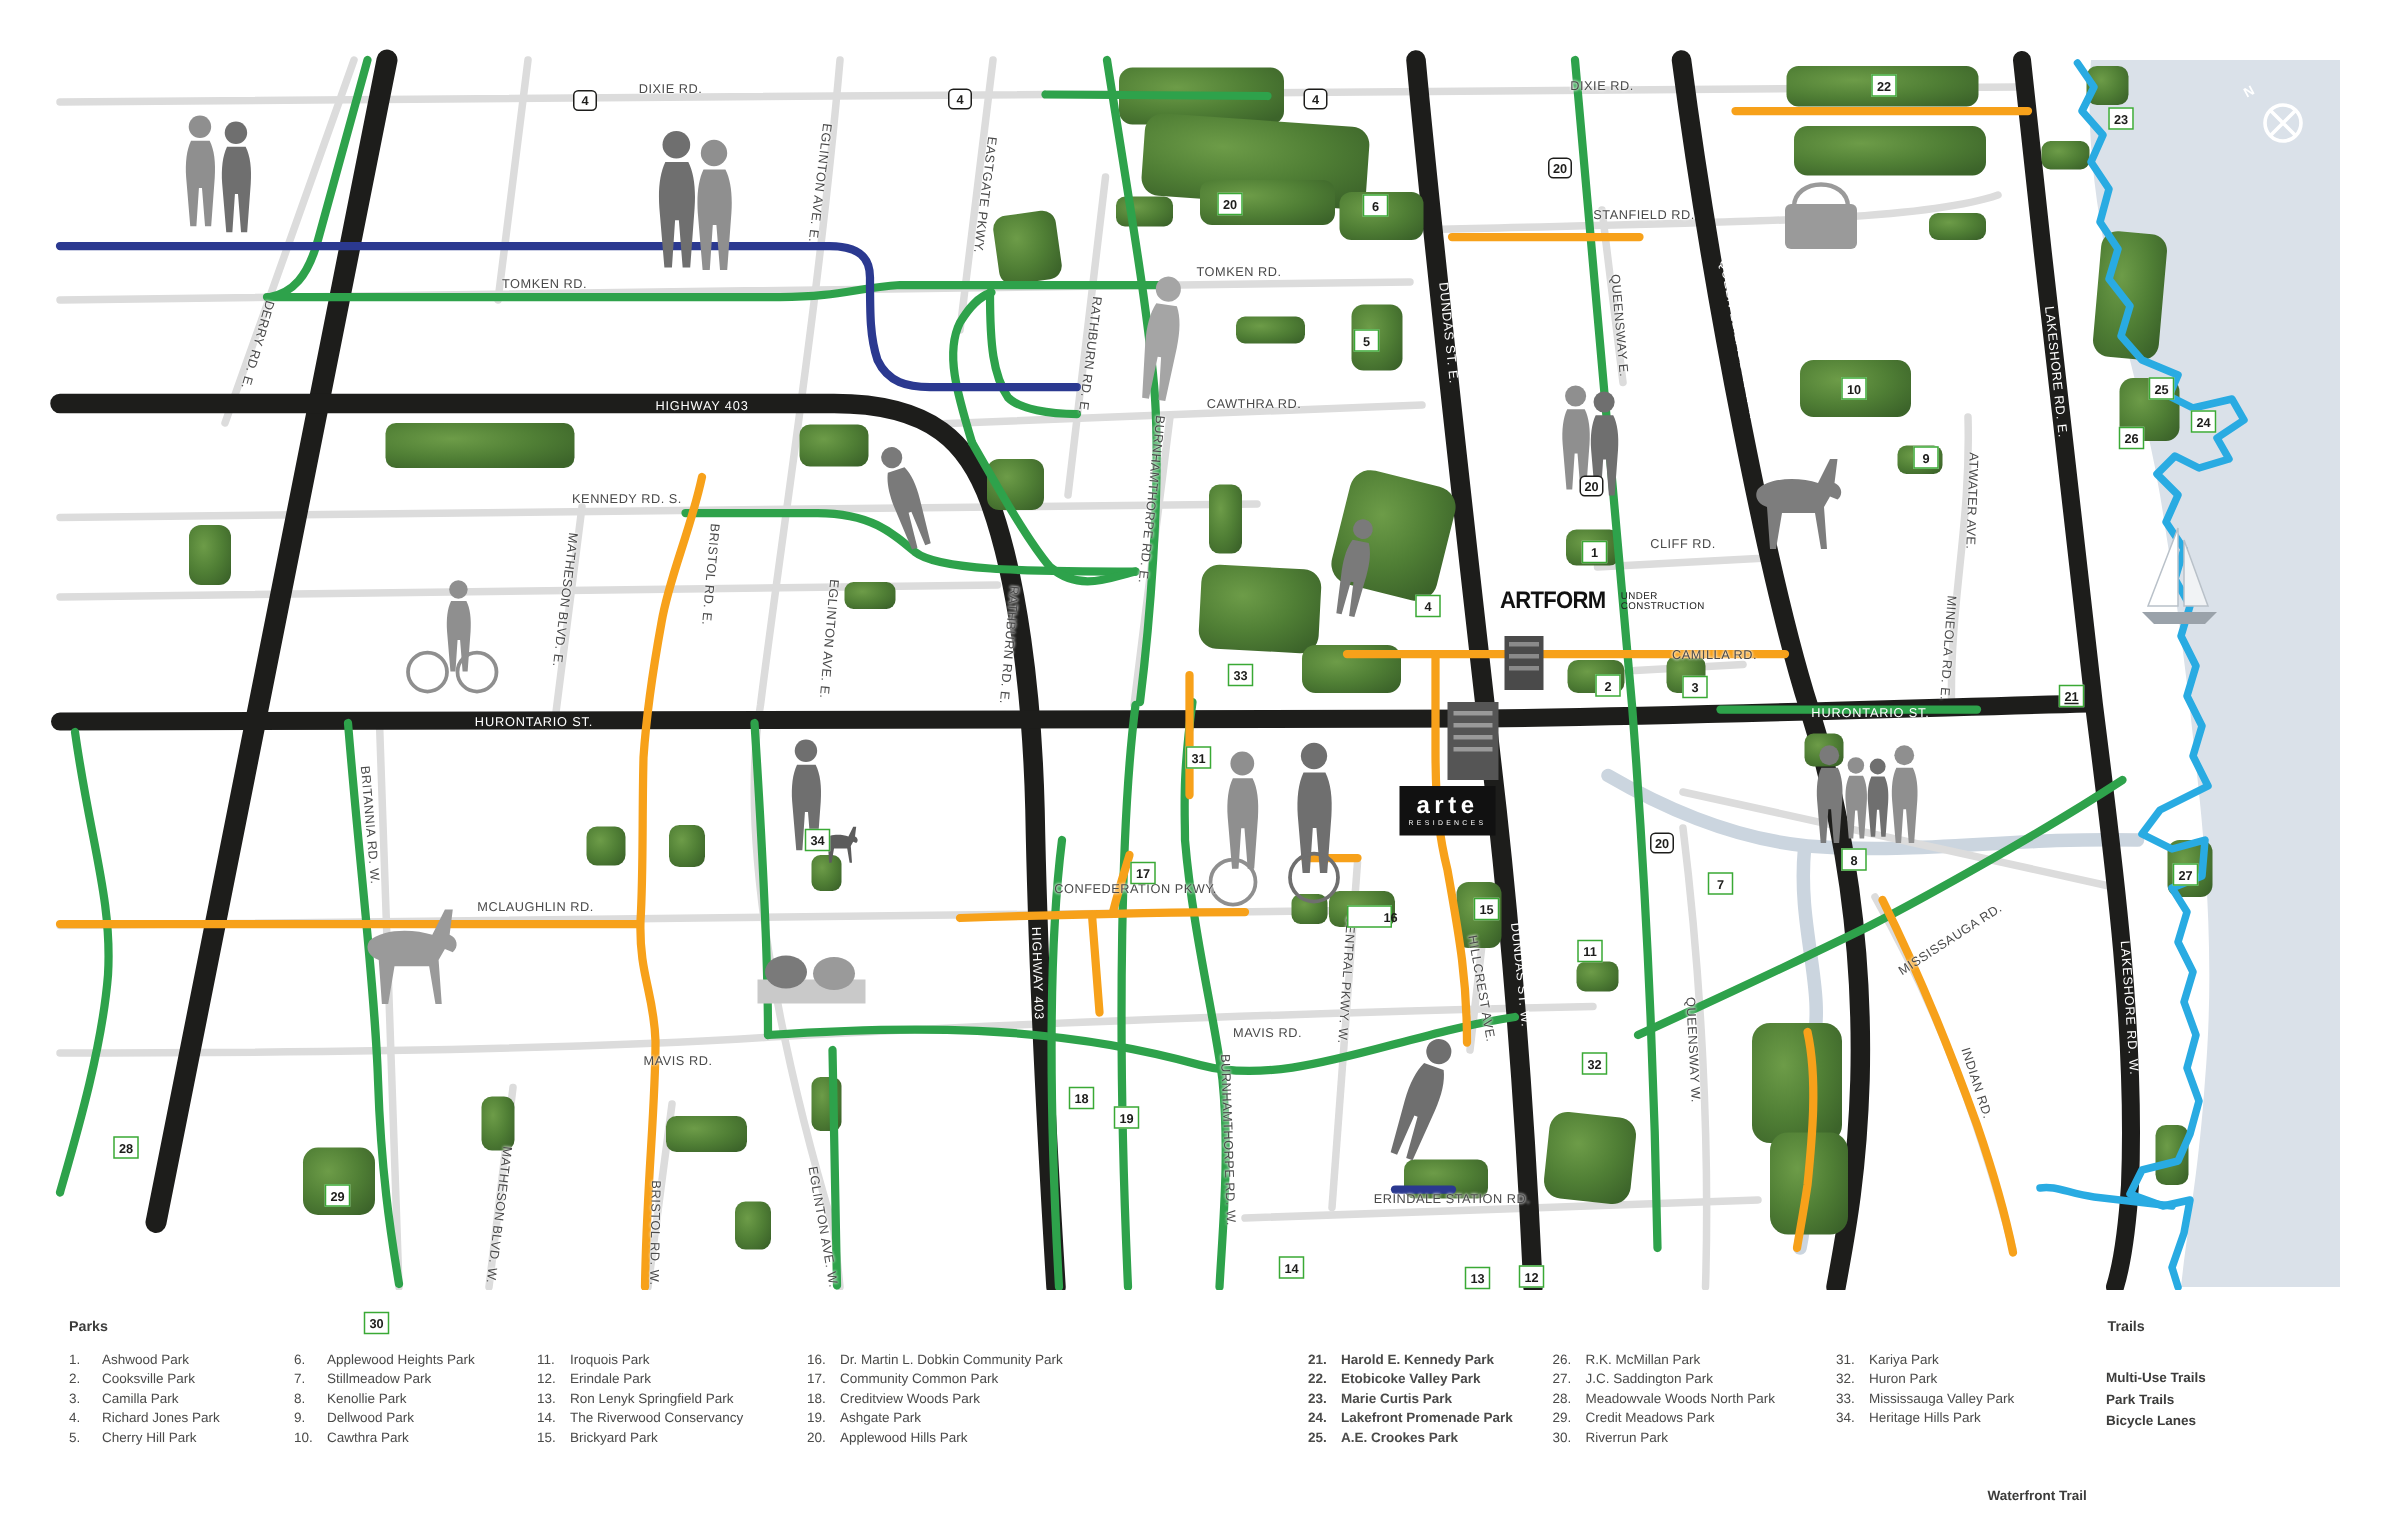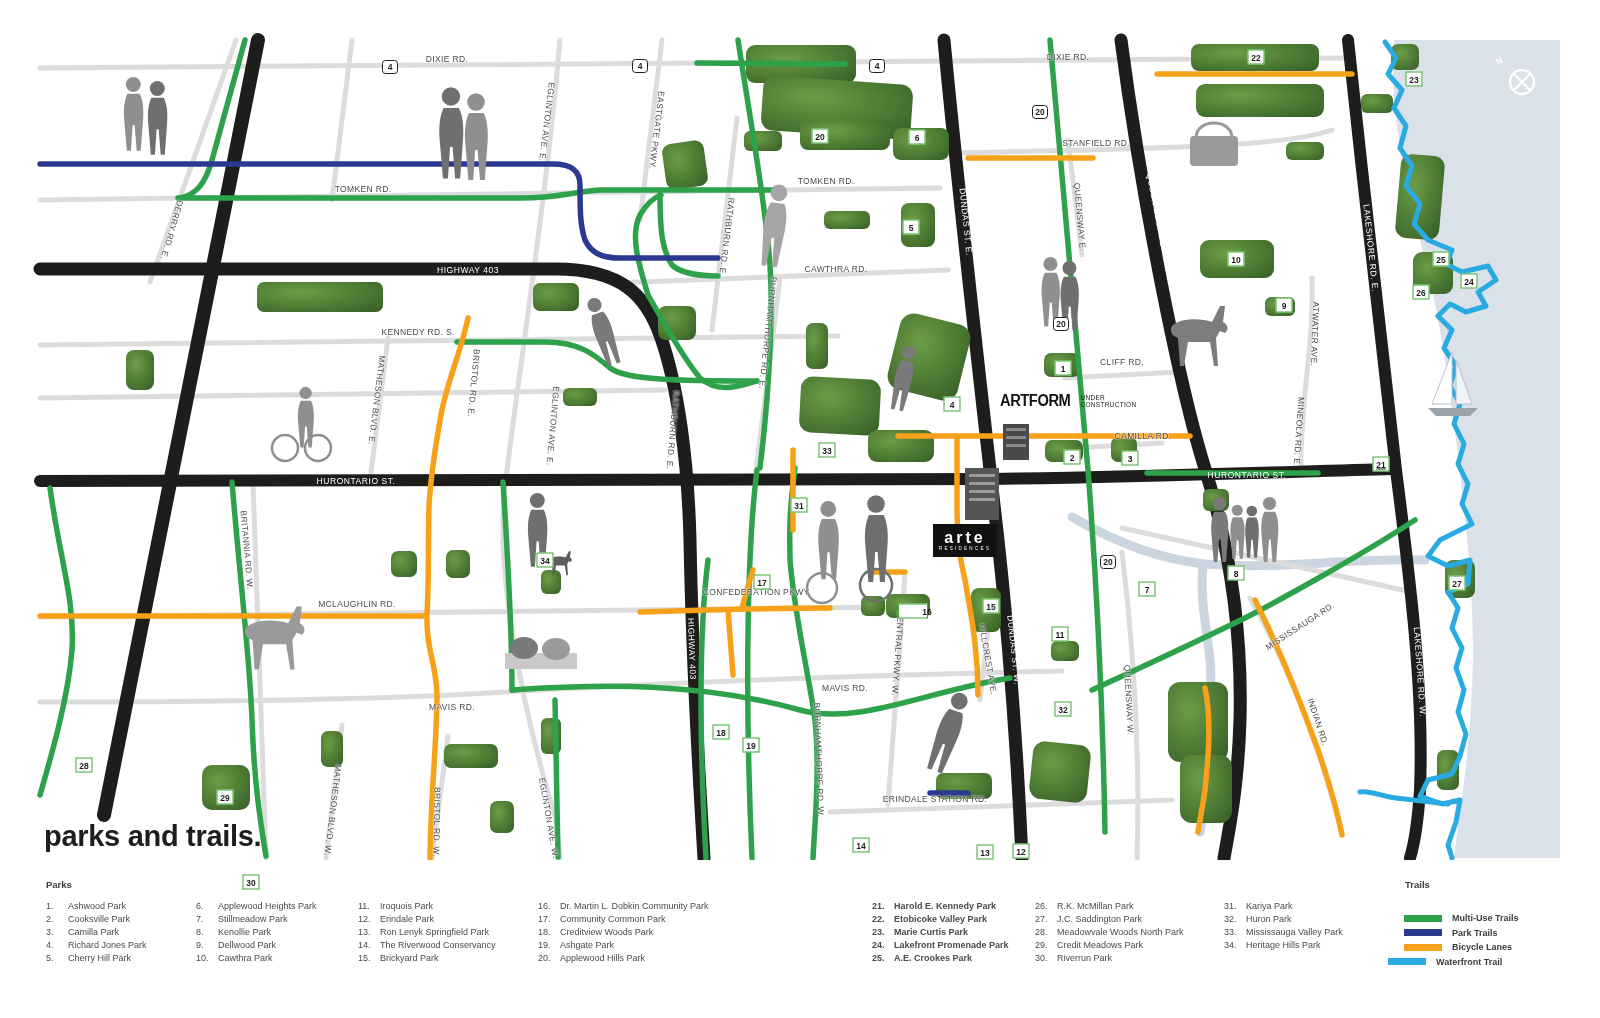--- a/index.html
+++ b/index.html
@@ -27,21 +27,21 @@
   .arte .a2{color:#fff;font-size:4.6px;letter-spacing:2.2px;margin-top:1px;}
   
   .compass{position:absolute;left:1494px;top:56px;width:46px;height:46px;}
   .compass .n{position:absolute;left:2px;top:0;color:#fff;font-size:9px;font-weight:700;transform:rotate(-28deg);}
   
   .title{position:absolute;left:44px;top:820px;font-size:29px;font-weight:700;color:#1d1d1b;letter-spacing:-.3px;}
   .leghead{position:absolute;font-size:9.5px;font-weight:700;color:#3c3c3b;}
   .pcol{position:absolute;top:899px;}
   .prow{display:flex;font-size:9px;color:#4a4a49;height:13.2px;align-items:center;}
   .prow .pn{width:22px;flex:none;}
-  .trow{position:absolute;display:flex;align-items:center;height:10px;}
+  .trow{position:absolute;display:flex;height:10px;flex-direction:column;}
   .tsw{width:38px;height:7px;margin-right:10px;}
   .tlb{font-size:9px;font-weight:700;color:#3c3c3b;white-space:nowrap;}
   .foot{position:absolute;font-size:11px;color:#4a4a49;margin-top:48px;}
 </style>
 </head>
 <body>
 
 <div class="page">
 
   <div class="map">
@@ -299,21 +299,21 @@
         <div class="rl" style="left: 826px; top: 181px; transform: translate(-50%, -50%) rotate(0deg);">TOMKEN RD.</div>
         <div class="rl" style="left: 1096px; top: 143px; transform: translate(-50%, -50%) rotate(0deg);">STANFIELD RD.</div>
         <div class="rl" style="left: 836px; top: 269px; transform: translate(-50%, -50%) rotate(0deg);">CAWTHRA RD.</div>
         <div class="rl" style="left: 418px; top: 332px; transform: translate(-50%, -50%) rotate(0deg);">KENNEDY RD. S.</div>
         <div class="rl" style="left: 1122px; top: 362px; transform: translate(-50%, -50%) rotate(0deg);">CLIFF RD.</div>
         <div class="rl" style="left: 1143px; top: 436px; transform: translate(-50%, -50%) rotate(0deg); text-align: right;">CAMILLA RD.</div>
         <div class="rl" style="left: 357px; top: 604px; transform: translate(-50%, -50%) rotate(0deg);">MCLAUGHLIN RD.</div>
         <div class="rl" style="left: 757px; top: 592px; transform: translate(-50%, -50%) rotate(0deg);">CONFEDERATION PKWY.</div>
         <div class="rl" style="left: 452px; top: 707px; transform: translate(-50%, -50%) rotate(0deg);">MAVIS RD.</div>
         <div class="rl" style="left: 845px; top: 688px; transform: translate(-50%, -50%) rotate(0deg);">MAVIS RD.</div>
-        <div class="rl" style="left: 935px; top: 799px; transform: translate(-50%, -50%) rotate(0deg);">ERINDALE STATION RD.</div>
+        <div class="rl" style="left: 968px; top: 799px; transform: translate(-50%, -50%) rotate(0deg);">ERINDALE STATION RD.</div>
         <div class="rl white" style="left: 468px; top: 270px; transform: translate(-50%, -50%) rotate(0deg);">HIGHWAY 403</div>
         <div class="rl white" style="left: 356px; top: 481px; transform: translate(-50%, -50%) rotate(0deg);">HURONTARIO ST.</div>
         <div class="rl white" style="left: 1247px; top: 475px; transform: translate(-50%, -50%) rotate(0deg);">HURONTARIO ST.</div>
         <div class="rl white" style="left: 249px; top: 309px; transform: translate(-50%, -50%) rotate(101deg);">HIGHWAY 401</div>
         <div class="rl white" style="left: 692px; top: 649px; transform: translate(-50%, -50%) rotate(88deg);">HIGHWAY 403</div>
         <div class="rl white" style="left: 966px; top: 222px; transform: translate(-50%, -50%) rotate(84deg);">DUNDAS ST. E.</div>
         <div class="rl white" style="left: 1014px; top: 650px; transform: translate(-50%, -50%) rotate(84deg);">DUNDAS ST. W.</div>
         <div class="rl white" style="left: 1160px; top: 227px; transform: translate(-50%, -50%) rotate(79deg);">QUEEN ELIZABETH WAY</div>
         <div class="rl white" style="left: 1371px; top: 248px; transform: translate(-50%, -50%) rotate(84deg);">LAKESHORE RD. E.</div>
         <div class="rl white" style="left: 1420px; top: 672px; transform: translate(-50%, -50%) rotate(86deg);">LAKESHORE RD. W.</div>
@@ -395,21 +395,20 @@
     <div class="arte">
       <span class="a1">arte</span>
       <span class="a2">RESIDENCES</span>
     </div>
 
     <div class="compass">
       <span class="n">N</span>
     </div>
   </div>
 
-  <div class="title">parks and trails.</div>
 
   <div class="leghead" style="left:46px;top:879px;position:absolute">Parks</div>
   <div id="parks-columns">
       <div class="pcol" style="left: 46px;">
         <div class="prow">
           <span class="pn">1.</span>
           <span>Ashwood Park</span>
         </div>
         <div class="prow">
           <span class="pn">2.</span>
@@ -565,21 +564,21 @@
         <span class="tlb">Multi-Use Trails</span>
       </div>
       <div class="trow" style="left: 1404px; top: 927.6px;">
         <span class="tsw" style="background: rgb(43, 57, 144);"></span>
         <span class="tlb">Park Trails</span>
       </div>
       <div class="trow" style="left: 1404px; top: 942.2px;">
         <span class="tsw" style="background: rgb(247, 161, 26);"></span>
         <span class="tlb">Bicycle Lanes</span>
       </div>
-      <div class="trow" style="left: 1388px; top: 956.8px;">
+      <div class="trow" style="left: 1325px; top: 956.8px; gap: 35px;">
         <span class="tsw" style="background: rgb(41, 171, 226);"></span>
         <span class="tlb">Waterfront Trail</span>
       </div>
     </div>
 
   <div class="foot" style="left:88px;top:986px">48</div>
   <div class="foot" style="left:372px;top:986px;letter-spacing:1px">ARTE</div>
   <div class="foot" style="left:1502px;top:986px">49</div>
 </div>
 

